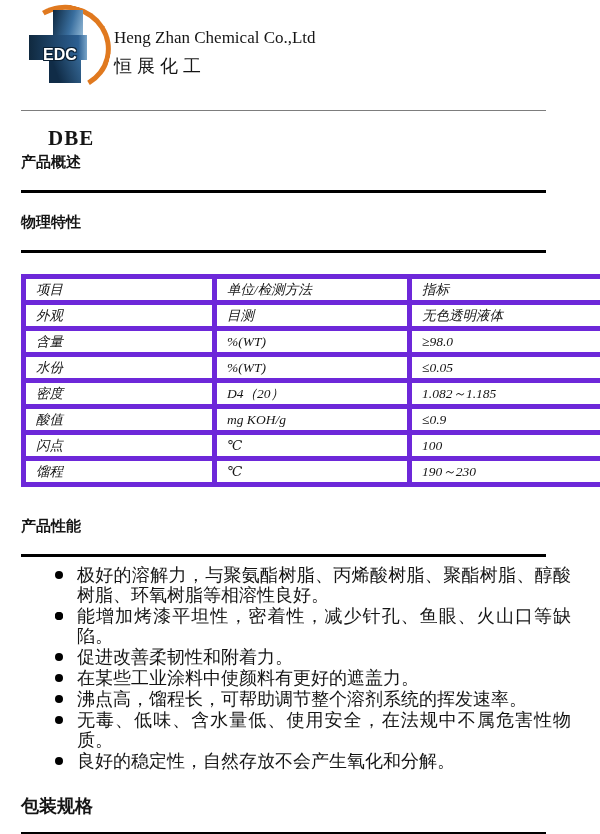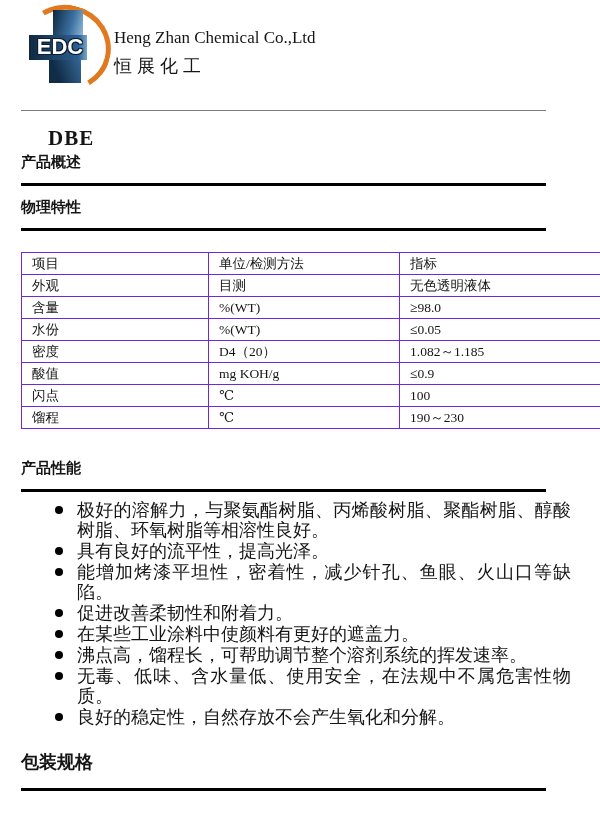--- a/index.html
+++ b/index.html
@@ -23,53 +23,53 @@
   }
   .sq-bottom {
     position:absolute; left:24px; top:41px; width:32px; height:34px;
     background:linear-gradient(250deg,#3a6f9f 0%,#102c47 75%);
   }
   .edc-band {
     position:absolute; left:4px; top:27px; width:58px; height:25px;
     background:linear-gradient(90deg,#10293f 0%,#2c5f92 85%,#79a5c9 100%);
   }
   .edc-text {
-    position:absolute; left:5px; top:26px; width:60px; text-align:center;
+    position:absolute; left:5px; top:34px; width:60px; text-align:center;
     font-family:"Liberation Sans","DejaVu Sans",sans-serif;
-    font-weight:bold; font-size:22px; line-height:26px; color:#ffffff;
+    font-weight:bold; font-size:16px; line-height:26px; color:#ffffff;
     text-shadow:1px 1px 0 #0a1f33,-1px -1px 0 #0a1f33,1px -1px 0 #0a1f33,-1px 1px 0 #0a1f33;
   }
   .header-text { margin-left:15px; padding-top:20px; }
   .company-en { font-size:17px; line-height:20px; }
   .company-zh { font-size:18px; line-height:32px; letter-spacing:5px; margin-top:2px; }
   .header-sep { height:1px; background:#7d7d7d; margin:28px 54px 0 21px; }
 
   
   .doc-title { margin:15px 0 0 48px; font-size:21px; line-height:25px; font-weight:bold; letter-spacing:1px; }
   .sec {
     margin:2px 0 0 21px; width:525px; box-sizing:border-box;
     border-bottom:3px solid #000; font-weight:bold; font-size:15px;
-    line-height:18px; padding-bottom:12px;
+    line-height:18px; padding-bottom:19px;
   }
-  .sec.m12 { margin-top:12px; }
+  .sec.m12 { margin-top:20px; }
   .sec.m30 { margin-top:30px; }
   .sec.big { margin-top:24px; font-size:18px; line-height:23px; padding-bottom:14px; }
   .overview-body {
     margin:10px 29px 0 21px; font-size:14.5px; line-height:22px;
     text-indent:2em; text-align:justify;
   }
 
   
   table.props {
     margin:21px 0 0 21px; width:529px; border-collapse:collapse;
     font-size:13.5px; table-layout:fixed;
   }
   table.props td {
-    border:1px solid #6d28d9; padding:1px 10px; height:19px;
-    line-height:18px; overflow:hidden; white-space:nowrap;
+    border:5px solid #6d28d9; padding:1px 10px; height:19px;
+    line-height:18px; overflow:hidden; white-space:nowrap;font-style:italic;
   }
   td.c1 { width:166px; } td.c2 { width:170px; } td.c3 { width:193px; }
 
   
   ul.perf { margin:8px 29px 0 21px; padding:0; list-style:none; font-size:18px; }
   ul.perf li { position:relative; padding-left:56px; line-height:20px; margin:0 0 1px 0; text-align:justify; }
   ul.perf .dot {
     position:absolute; left:34px; top:6px; width:8px; height:8px;
     background:#000; border-radius:50%;
   }
@@ -143,21 +143,21 @@
         <td class="c1">馏程</td>
         <td class="c2">℃</td>
         <td class="c3">190～230</td>
       </tr>
     </tbody>
   </table>
 
   <div class="sec m30">产品性能</div>
   <ul class="perf">
     <li><span class="dot"></span><span>极好的溶解力，与聚氨酯树脂、丙烯酸树脂、聚酯树脂、醇酸树脂、环氧树脂等相溶性良好。</span></li>
-    <li><span class="dot"></span><span>具有良好的流平性，提高光泽。</span></li>
+    <li><span class="dot"></span></li>
     <li><span class="dot"></span><span>能增加烤漆平坦性，密着性，减少针孔、鱼眼、火山口等缺陷。</span></li>
     <li><span class="dot"></span><span>促进改善柔韧性和附着力。</span></li>
     <li><span class="dot"></span><span>在某些工业涂料中使颜料有更好的遮盖力。</span></li>
     <li><span class="dot"></span><span>沸点高，馏程长，可帮助调节整个溶剂系统的挥发速率。</span></li>
     <li><span class="dot"></span><span>无毒、低味、含水量低、使用安全，在法规中不属危害性物质。</span></li>
     <li><span class="dot"></span><span>良好的稳定性，自然存放不会产生氧化和分解。</span></li>
   </ul>
 
   <div class="sec big">包装规格</div>
 

